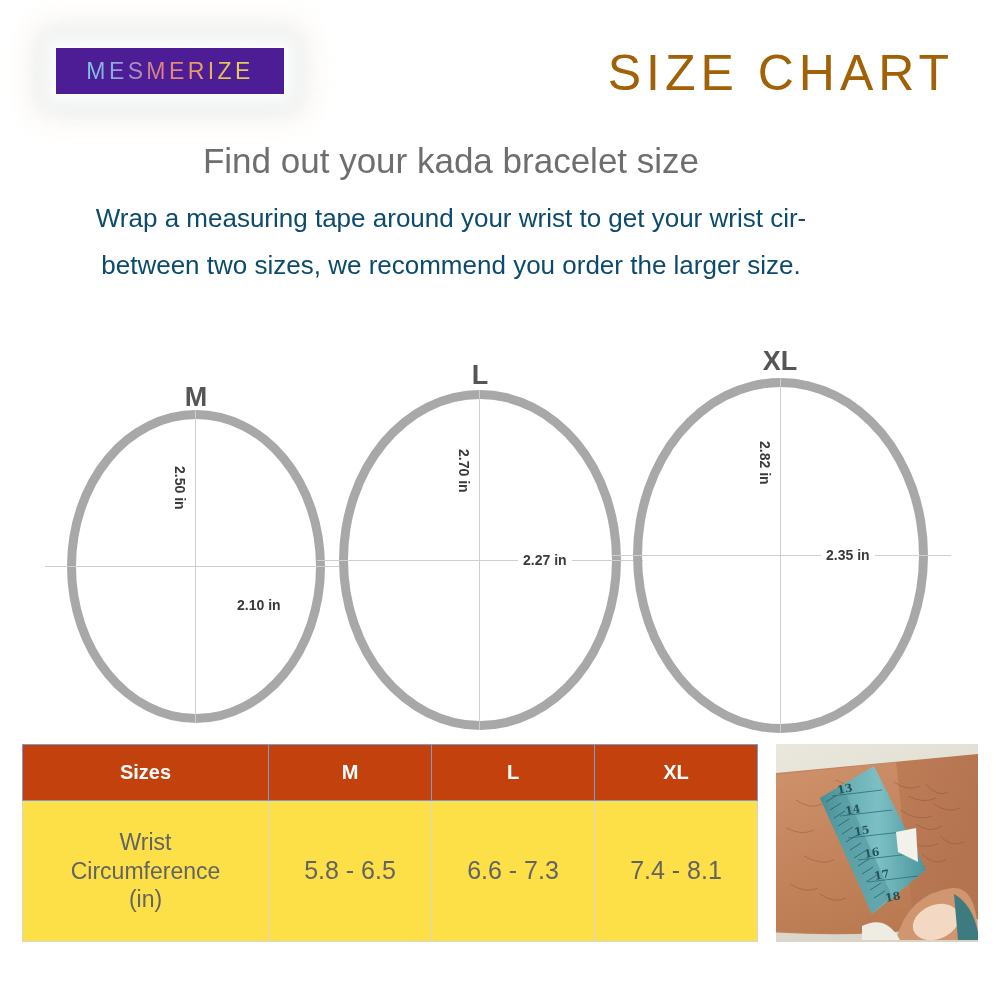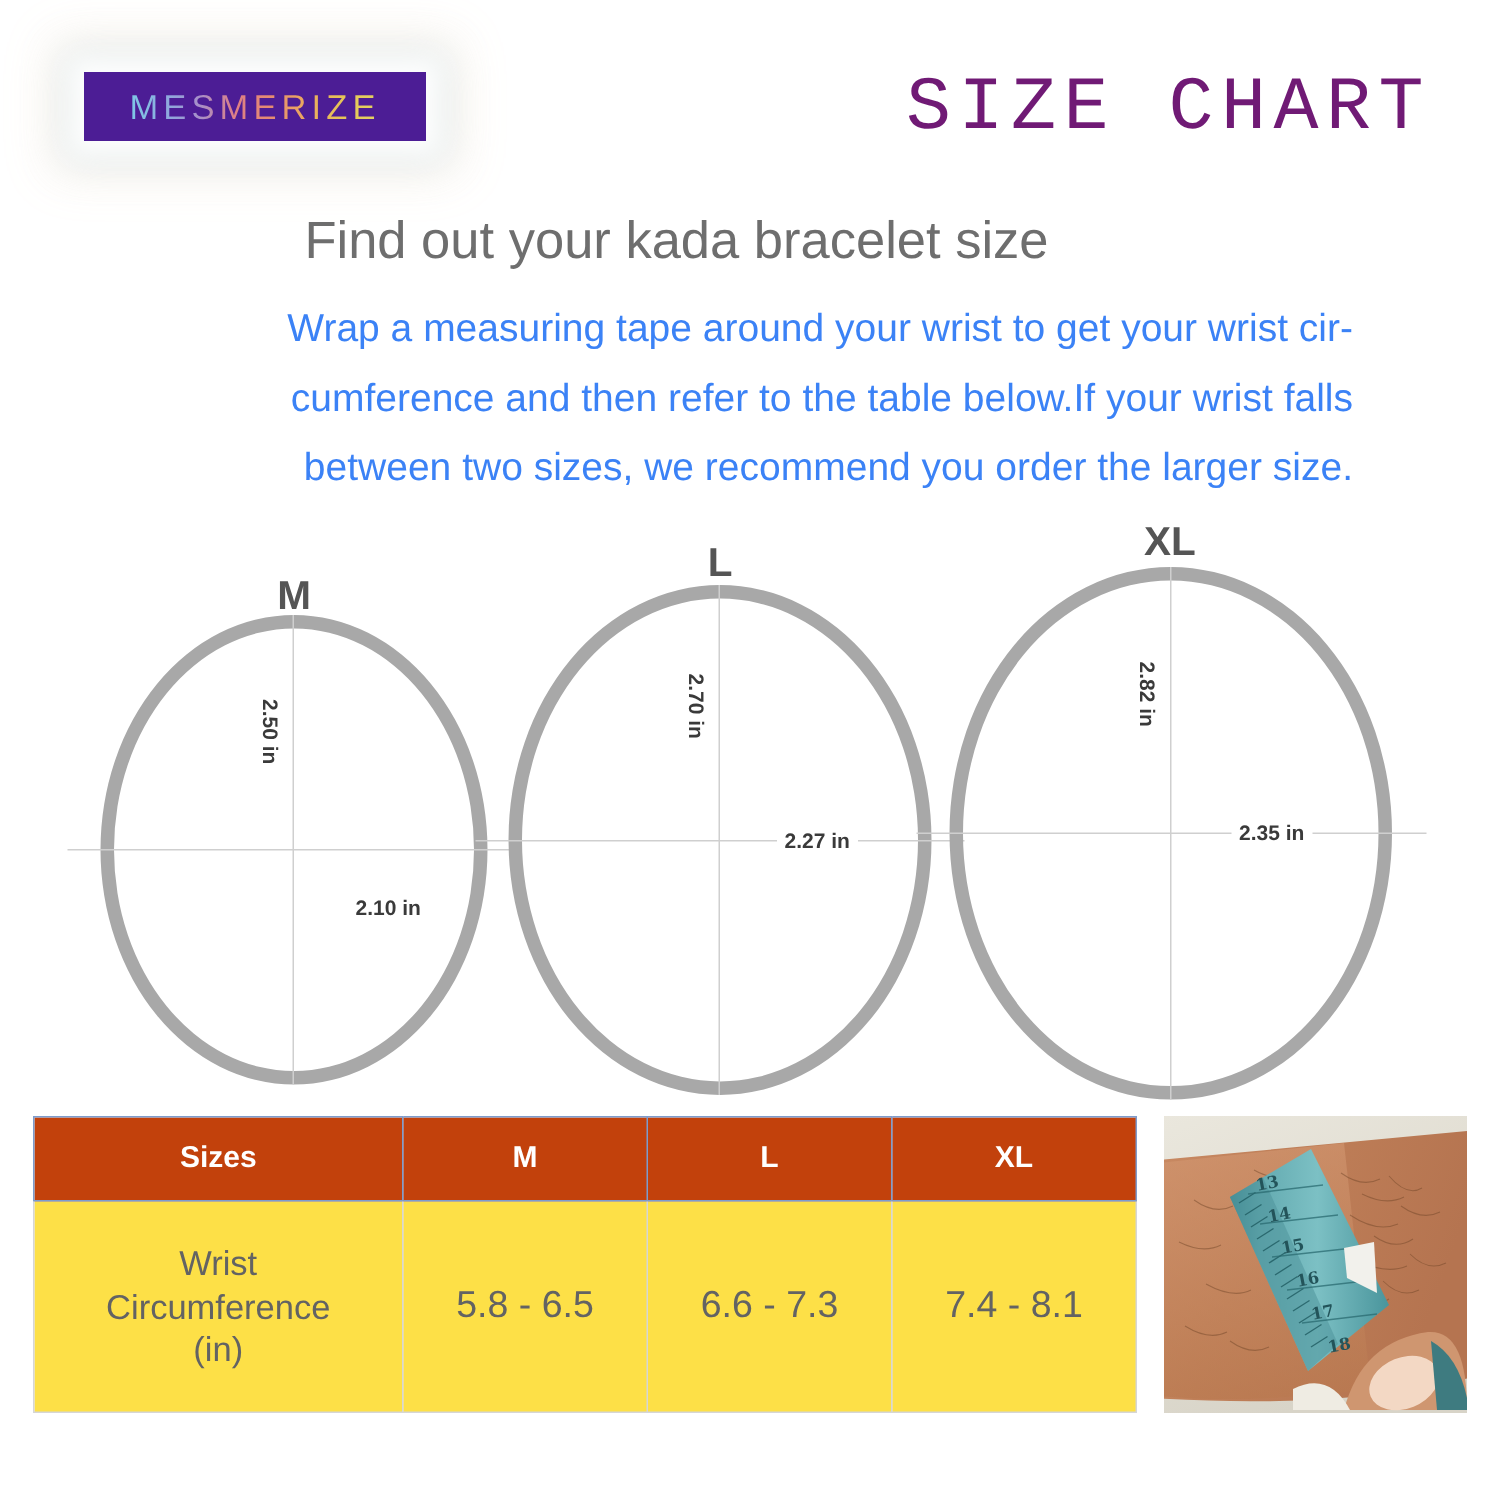--- a/index.html
+++ b/index.html
@@ -58,22 +58,22 @@
     background-clip: text;
     color: transparent;
     -webkit-text-fill-color: transparent;
   }
   #page-title {
     position: absolute;
     right: 46px; top: 44px;
     font-size: 50px;
     font-weight: 300;
     letter-spacing: 5px;
-    color: #701a75;
-    font-family: Liberation Mono, monospace;
+    color: #a16207;
+    font-family: Liberation Sans, sans-serif;
     white-space: nowrap;
   }
 
   
   #intro-block {
     position: absolute;
     left: 0; top: 140px;
     width: 902px;
     text-align: center;
     color: #6e6e6e;
@@ -81,23 +81,22 @@
   #intro-heading {
     font-size: 35px;
     font-weight: 400;
     color: #6e6e6e;
     line-height: 1.18;
     margin: 0 0 14px 0;
   }
   .intro-line {
     font-size: 26px;
     line-height: 1.78;
-    color: #3b82f6;
-    white-space: nowrap;
-    text-align: right;
+    color: #0c4a6e;
+    white-space: nowrap;
   }
 
   
   #oval-section {
     position: absolute;
     left: 0; top: 340px;
     width: 1000px; height: 400px;
   }
   .oval-group { position: absolute; }
   .size-letter {
@@ -186,21 +185,20 @@
 
 <div id="brand-logo">
   <span class="logo-text">MESMERIZE</span>
 </div>
 
 <div id="page-title">SIZE CHART</div>
 
 <div id="intro-block">
   <h1 id="intro-heading">Find out your kada bracelet size</h1>
   <div class="intro-line">Wrap a measuring tape around your wrist to get your wrist cir-</div>
-  <div class="intro-line">cumference and then refer to the table below.If your wrist falls</div>
   <div class="intro-line">between two sizes, we recommend you order the larger size.</div>
 </div>
 
 <div id="oval-section">
 
   <div class="oval-group" style="left:67px; top:70px; width:270px; height:330px;">
     <div class="size-letter" style="left:99px; top:-28px;">M</div>
     <div class="oval-ring" style="left:0px; top:0px; width:258px; height:313px;"></div>
     <div class="guide-v" style="left:128px; top:0px; height:313px;"></div>
     <div class="guide-h" style="left:-22px; top:156px; width:300px;"></div>

